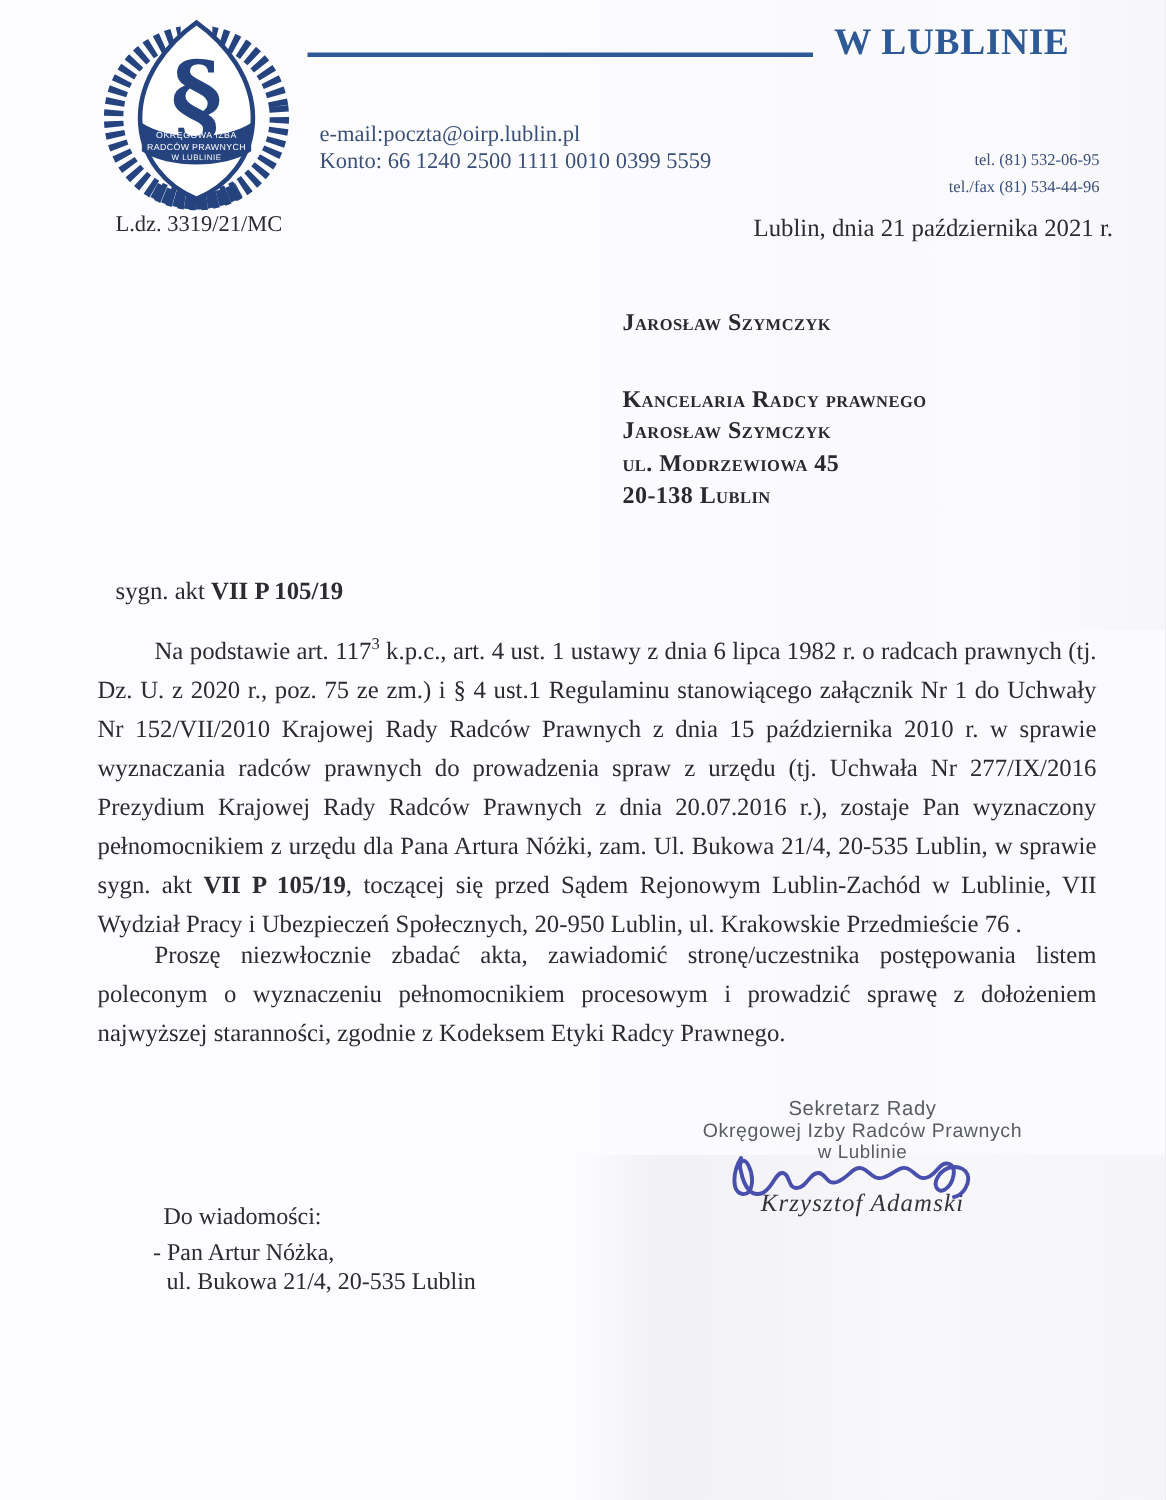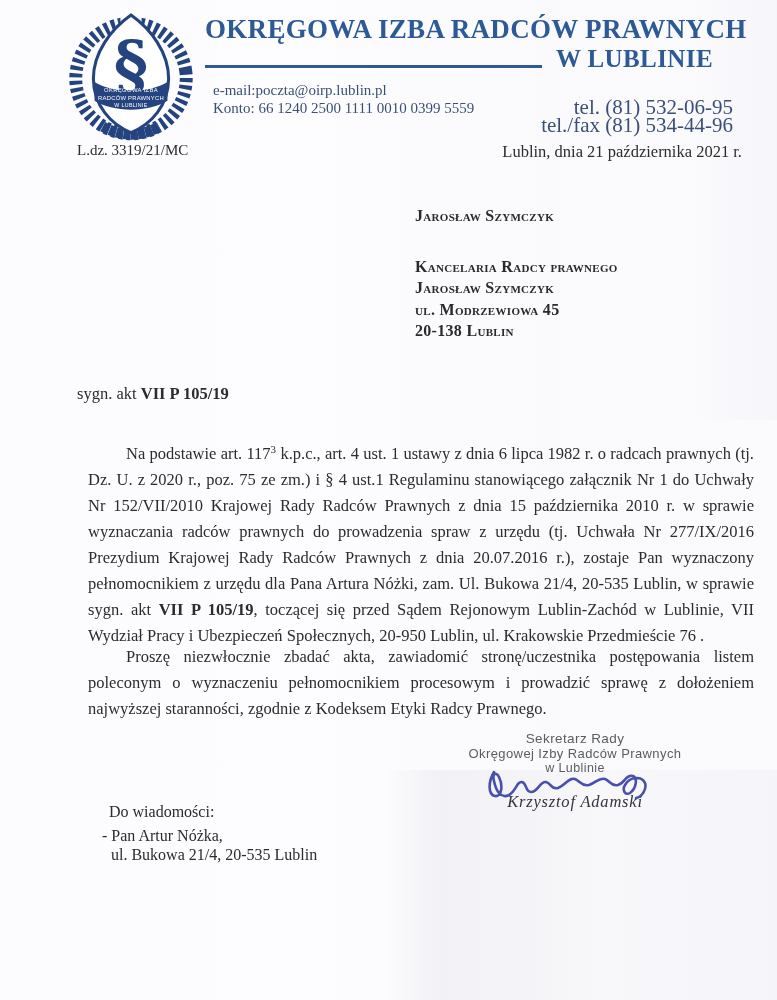--- a/index.html
+++ b/index.html
@@ -37,42 +37,41 @@
   .org2{
     font-size:25px;font-weight:bold;color:#2d5a96;
     letter-spacing:0.4px;white-space:nowrap;margin-right:32px;line-height:26px;
   }
   .contact-left{
     position:absolute;left:213px;top:82px;
     font-size:15px;line-height:17.5px;color:#3a4f78;white-space:nowrap;
   }
   .contact-right{
     position:absolute;right:44px;top:99px;text-align:right;
-    font-size:21px;line-height:17.5px;color:#3a4f78;white-space:nowrap;margin-left:18px;
+    font-size:11px;line-height:17.5px;color:#3a4f78;white-space:nowrap;margin-left:18px;
   }
 
   
   .ref-number{position:absolute;left:77px;top:142px;font-size:15px;white-space:nowrap;}
   .place-date{position:absolute;right:35px;top:142px;font-size:16.5px;white-space:nowrap;}
 
   
   .recipient{position:absolute;left:415px;top:205px;}
   .recipient div{
     font-weight:bold;font-variant:small-caps;letter-spacing:0.3px;
     font-size:16px;line-height:21.5px;white-space:nowrap;color:#2a2a2e;
   }
   .recipient .addressee{margin-bottom:29px;}
 
   
   .subject{position:absolute;left:77px;top:384px;font-size:16.5px;white-space:nowrap;}
   .para{
-    position:absolute;left:88px;width:666px;
+    position:absolute;left:65px;width:666px;
     font-size:16.5px;line-height:26px;text-align:justify;text-indent:38px;
     color:#2b2b30;
-    margin-top:20px;
   }
   .para sup{font-size:11px;line-height:0;}
   .para-1{top:421px;}
   .para-2{top:624px;}
 
   
   .sig-block{position:absolute;left:440px;top:731px;width:270px;text-align:center;}
   .stamp-line{
     font-family:"Liberation Sans","DejaVu Sans",sans-serif;
     color:#595d61;letter-spacing:0.4px;
@@ -111,21 +110,20 @@
       <text x="60" y="68" text-anchor="middle" font-family="'DejaVu Serif',serif" font-size="56" font-weight="600" fill="#24437f">§</text>
 
       <path d="M29,63 C44,73 76,73 91,63 L91,79 C76,89 44,89 29,79 Z" fill="#24437f"></path>
       <text x="60" y="71.5" text-anchor="middle" font-family="'Liberation Sans',sans-serif" font-size="5" letter-spacing="0.3" fill="#ffffff">OKRĘGOWA IZBA</text>
       <text x="60" y="78" text-anchor="middle" font-family="'Liberation Sans',sans-serif" font-size="5" letter-spacing="0.2" fill="#ffffff">RADCÓW PRAWNYCH</text>
       <text x="60" y="84" text-anchor="middle" font-family="'Liberation Sans',sans-serif" font-size="4.5" letter-spacing="0.3" fill="#ffffff">W LUBLINIE</text>
     </svg>
   </div>
 
   <div class="header-text">
-    <div class="org1">OKRĘGOWA IZBA RADCÓW PRAWNYCH</div>
     <div class="org2row">
       <div class="org2-rule"></div>
       <div class="org2">W LUBLINIE</div>
     </div>
   </div>
 
   <div class="contact-left">
     <div>e-mail:poczta@oirp.lublin.pl</div>
     <div>Konto: 66 1240 2500 1111 0010 0399 5559</div>
   </div>

